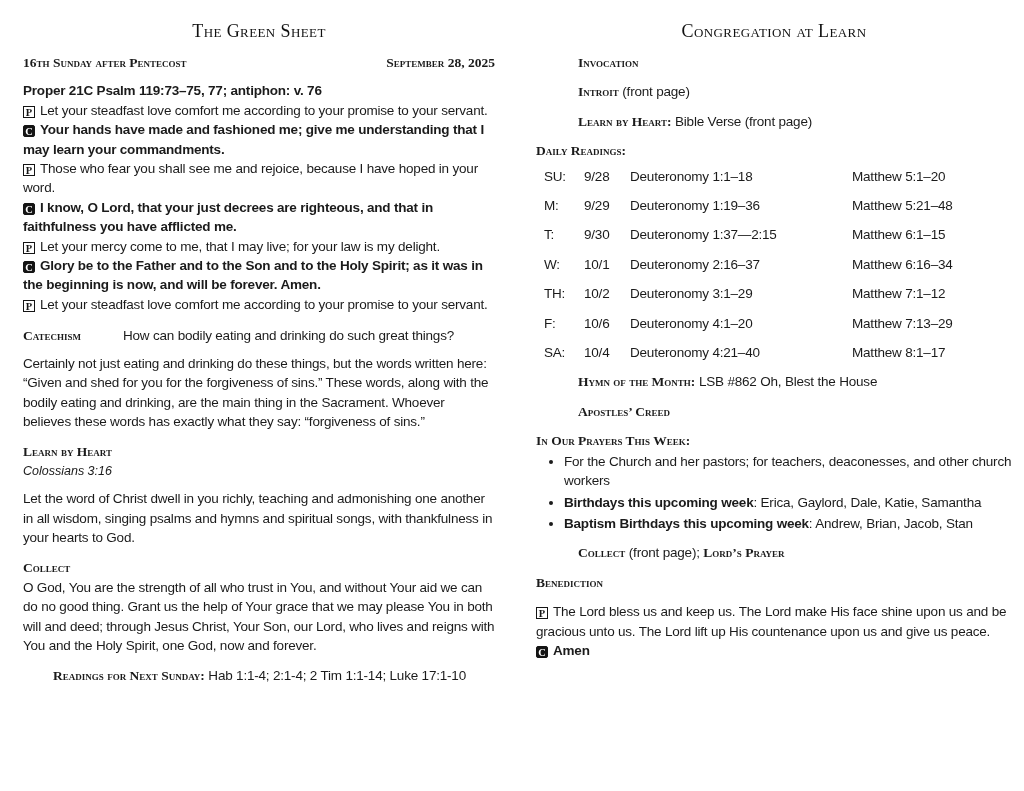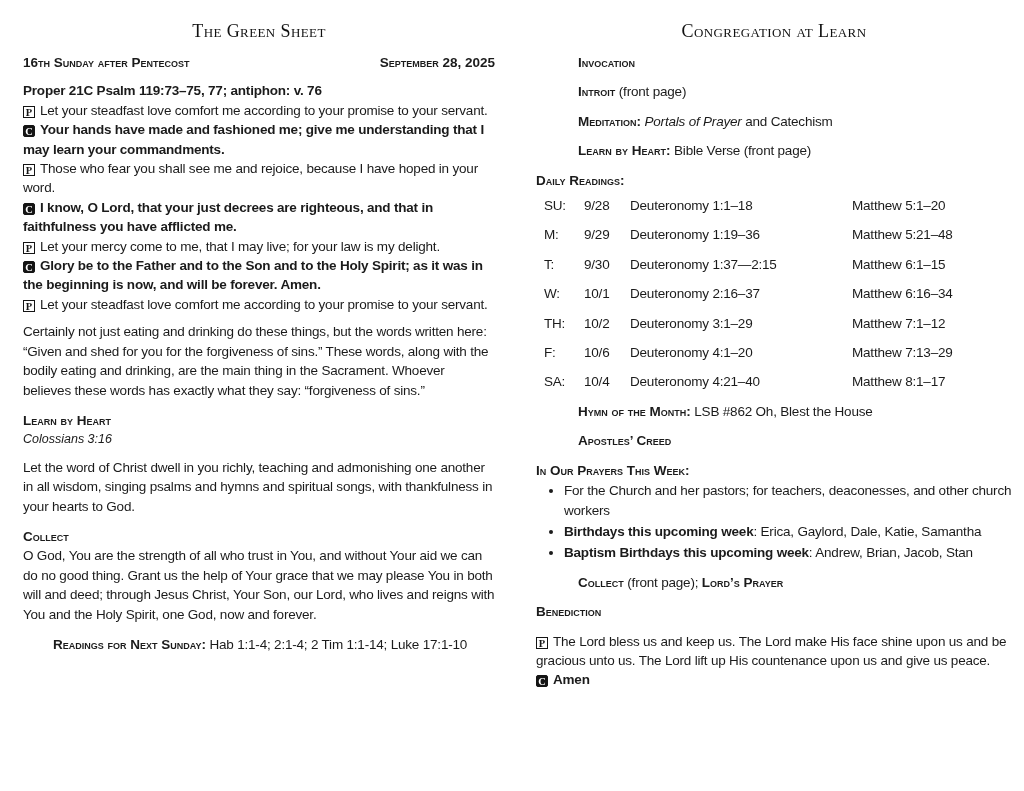--- a/index.html
+++ b/index.html
@@ -11,21 +11,21 @@
   .page { position:relative; width:844px; height:791px; }
   .col { position:absolute; top:20px; }
   .col-left  { left:23px;  width:472px; }
   .col-right { left:536px; width:476px; }
 
   .page-title {
     font-family:"Liberation Serif", serif; font-variant:small-caps;
     font-size:18px; line-height:22px; text-align:center;
     letter-spacing:0.4px; margin-bottom:11px; color:#111;
   }
-  .sc { font-variant:small-caps; font-weight:bold; letter-spacing:0; }
+  .sc { font-variant:small-caps; font-weight:bold; letter-spacing:0;font-family:Liberation Serif, serif; }
   .bold { font-weight:bold; }
   .issue-row { display:flex; justify-content:space-between; margin-bottom:9px; }
   .psalm-heading { font-weight:bold; }
 
   .speaker {
     display:inline-block; width:12px; height:12px; line-height:12px;
     text-align:center; font-size:10.5px; font-weight:bold;
     font-family:"Liberation Serif", serif; letter-spacing:0;
     margin-right:5px; vertical-align:-1px; box-sizing:border-box;
   }
@@ -64,20 +64,24 @@
     <div>
       <div class="verse"><span class="speaker p">P</span><span>Let your steadfast love comfort me according to your promise to your servant.</span></div>
       <div class="verse bold"><span class="speaker c">C</span><span>Your hands have made and fashioned me; give me understanding that I may learn your commandments.</span></div>
       <div class="verse"><span class="speaker p">P</span><span>Those who fear you shall see me and rejoice, because I have hoped in your word.</span></div>
       <div class="verse bold"><span class="speaker c">C</span><span>I know, O Lord, that your just decrees are righteous, and that in faithfulness you have afflicted me.</span></div>
       <div class="verse"><span class="speaker p">P</span><span>Let your mercy come to me, that I may live; for your law is my delight.</span></div>
       <div class="verse bold"><span class="speaker c">C</span><span>Glory be to the Father and to the Son and to the Holy Spirit; as it was in the beginning is now, and will be forever. Amen.</span></div>
       <div class="verse"><span class="speaker p">P</span><span>Let your steadfast love comfort me according to your promise to your servant.</span></div>
     </div>
 
+    <div class="catechism-row">
+      <span class="sc label">Catechism</span>
+      <span>How can bodily eating and drinking do such great things?</span>
+    </div>
     <p class="para">Certainly not just eating and drinking do these things, but the words written here: “Given and shed for you for the forgiveness of sins.” These words, along with the bodily eating and drinking, are the main thing in the Sacrament. Whoever believes these words has exactly what they say: “forgiveness of sins.”</p>
 
     <div class="lbh-row">
       <span class="sc">Learn by Heart</span>
       <span class="ref-italic">Colossians 3:16</span>
     </div>
     <p class="para">Let the word of Christ dwell in you richly, teaching and admonishing one another in all wisdom, singing psalms and hymns and spiritual songs, with thankfulness in your hearts to God.</p>
 
     <div class="sc collect-head">Collect</div>
     <div>O God, You are the strength of all who trust in You, and without Your aid we can do no good thing. Grant us the help of Your grace that we may please You in both will and deed; through Jesus Christ, Your Son, our Lord, who lives and reigns with You and the Holy Spirit, one God, now and forever.</div>
@@ -85,24 +89,20 @@
     <div class="next-sunday"><span class="sc">Readings for Next Sunday:</span><span> Hab 1:1-4; 2:1-4; 2 Tim 1:1-14; Luke 17:1-10</span></div>
   </div>
 
   <div class="col col-right">
     <div class="page-title">Congregation at Learn</div>
 
     <div class="sc r-line">Invocation</div>
 
     <div class="r-line"><span class="sc">Introit</span><span> (front page)</span></div>
 
-    <div class="r-line">
-      <span class="sc">Meditation:</span>
-      <span style="font-style:italic">Portals of Prayer</span><span> and Catechism</span>
-    </div>
 
     <div class="r-line"><span class="sc">Learn by Heart:</span><span> Bible Verse (front page)</span></div>
 
     <div>
       <div class="sc" style="margin-bottom:6px">Daily Readings:</div>
 
       <div class="dr-row">
         <span>SU:</span>
           <span>9/28</span>
           <span>Deuteronomy 1:1–18</span>

